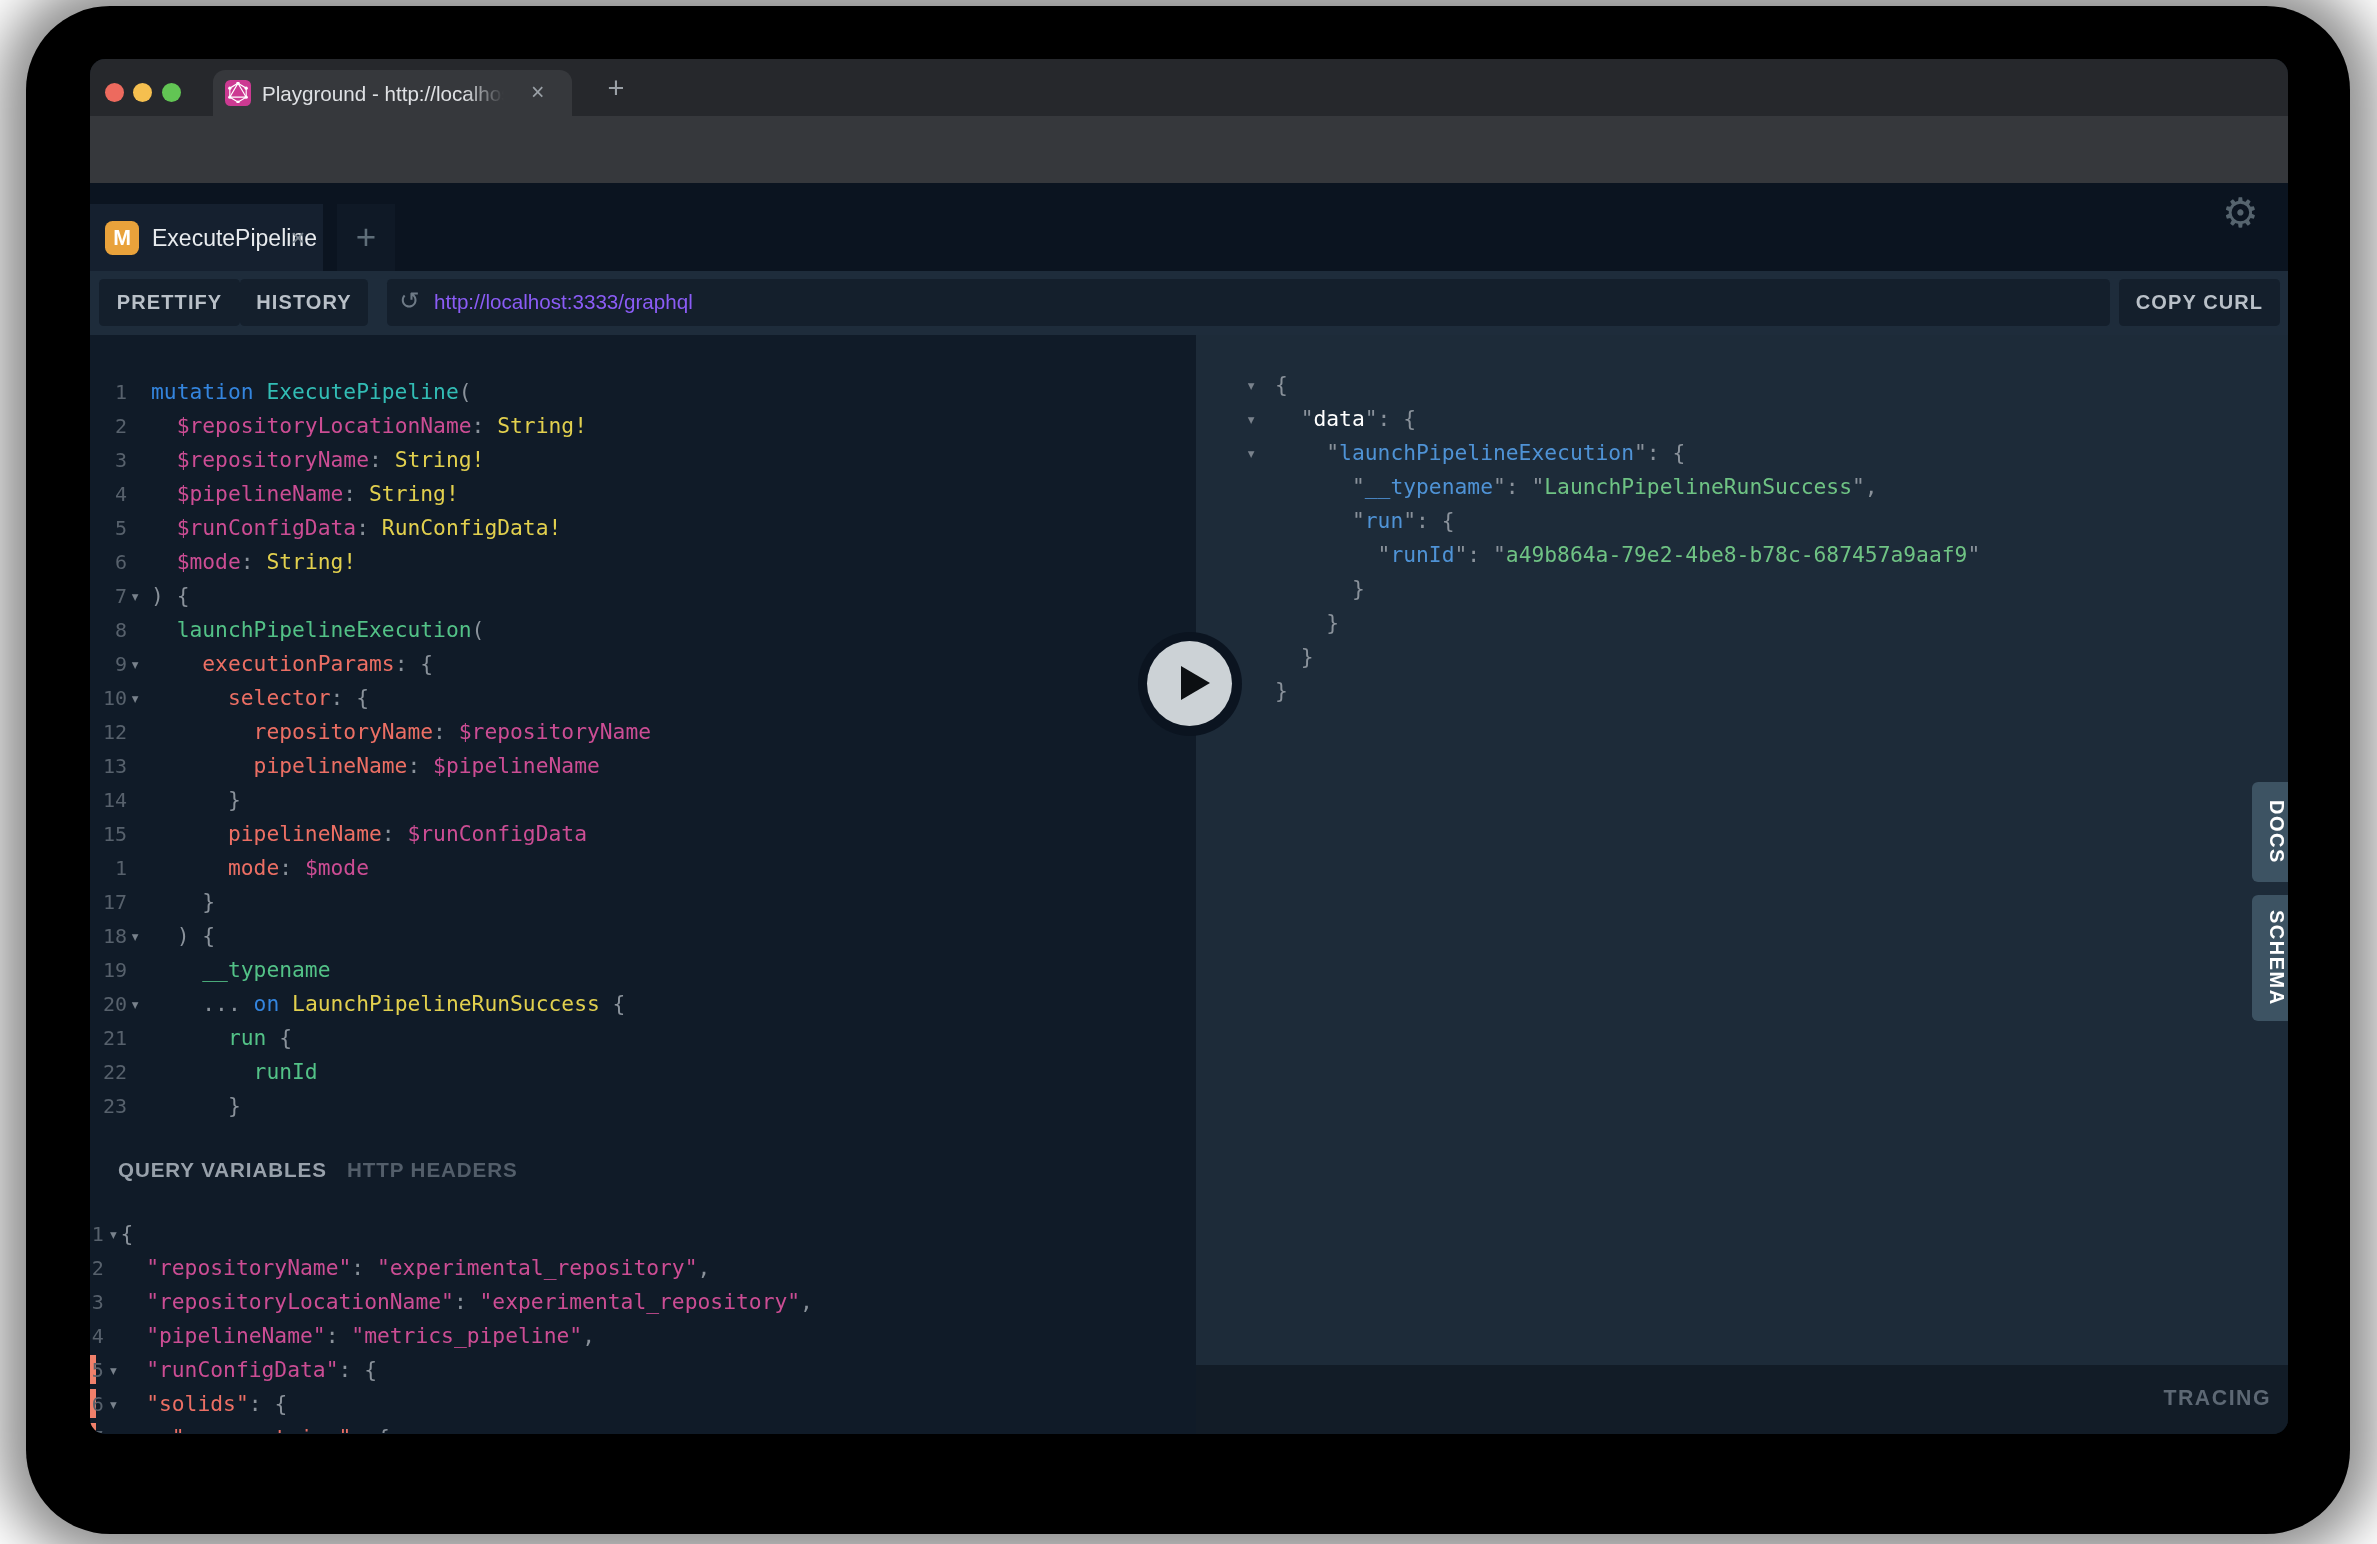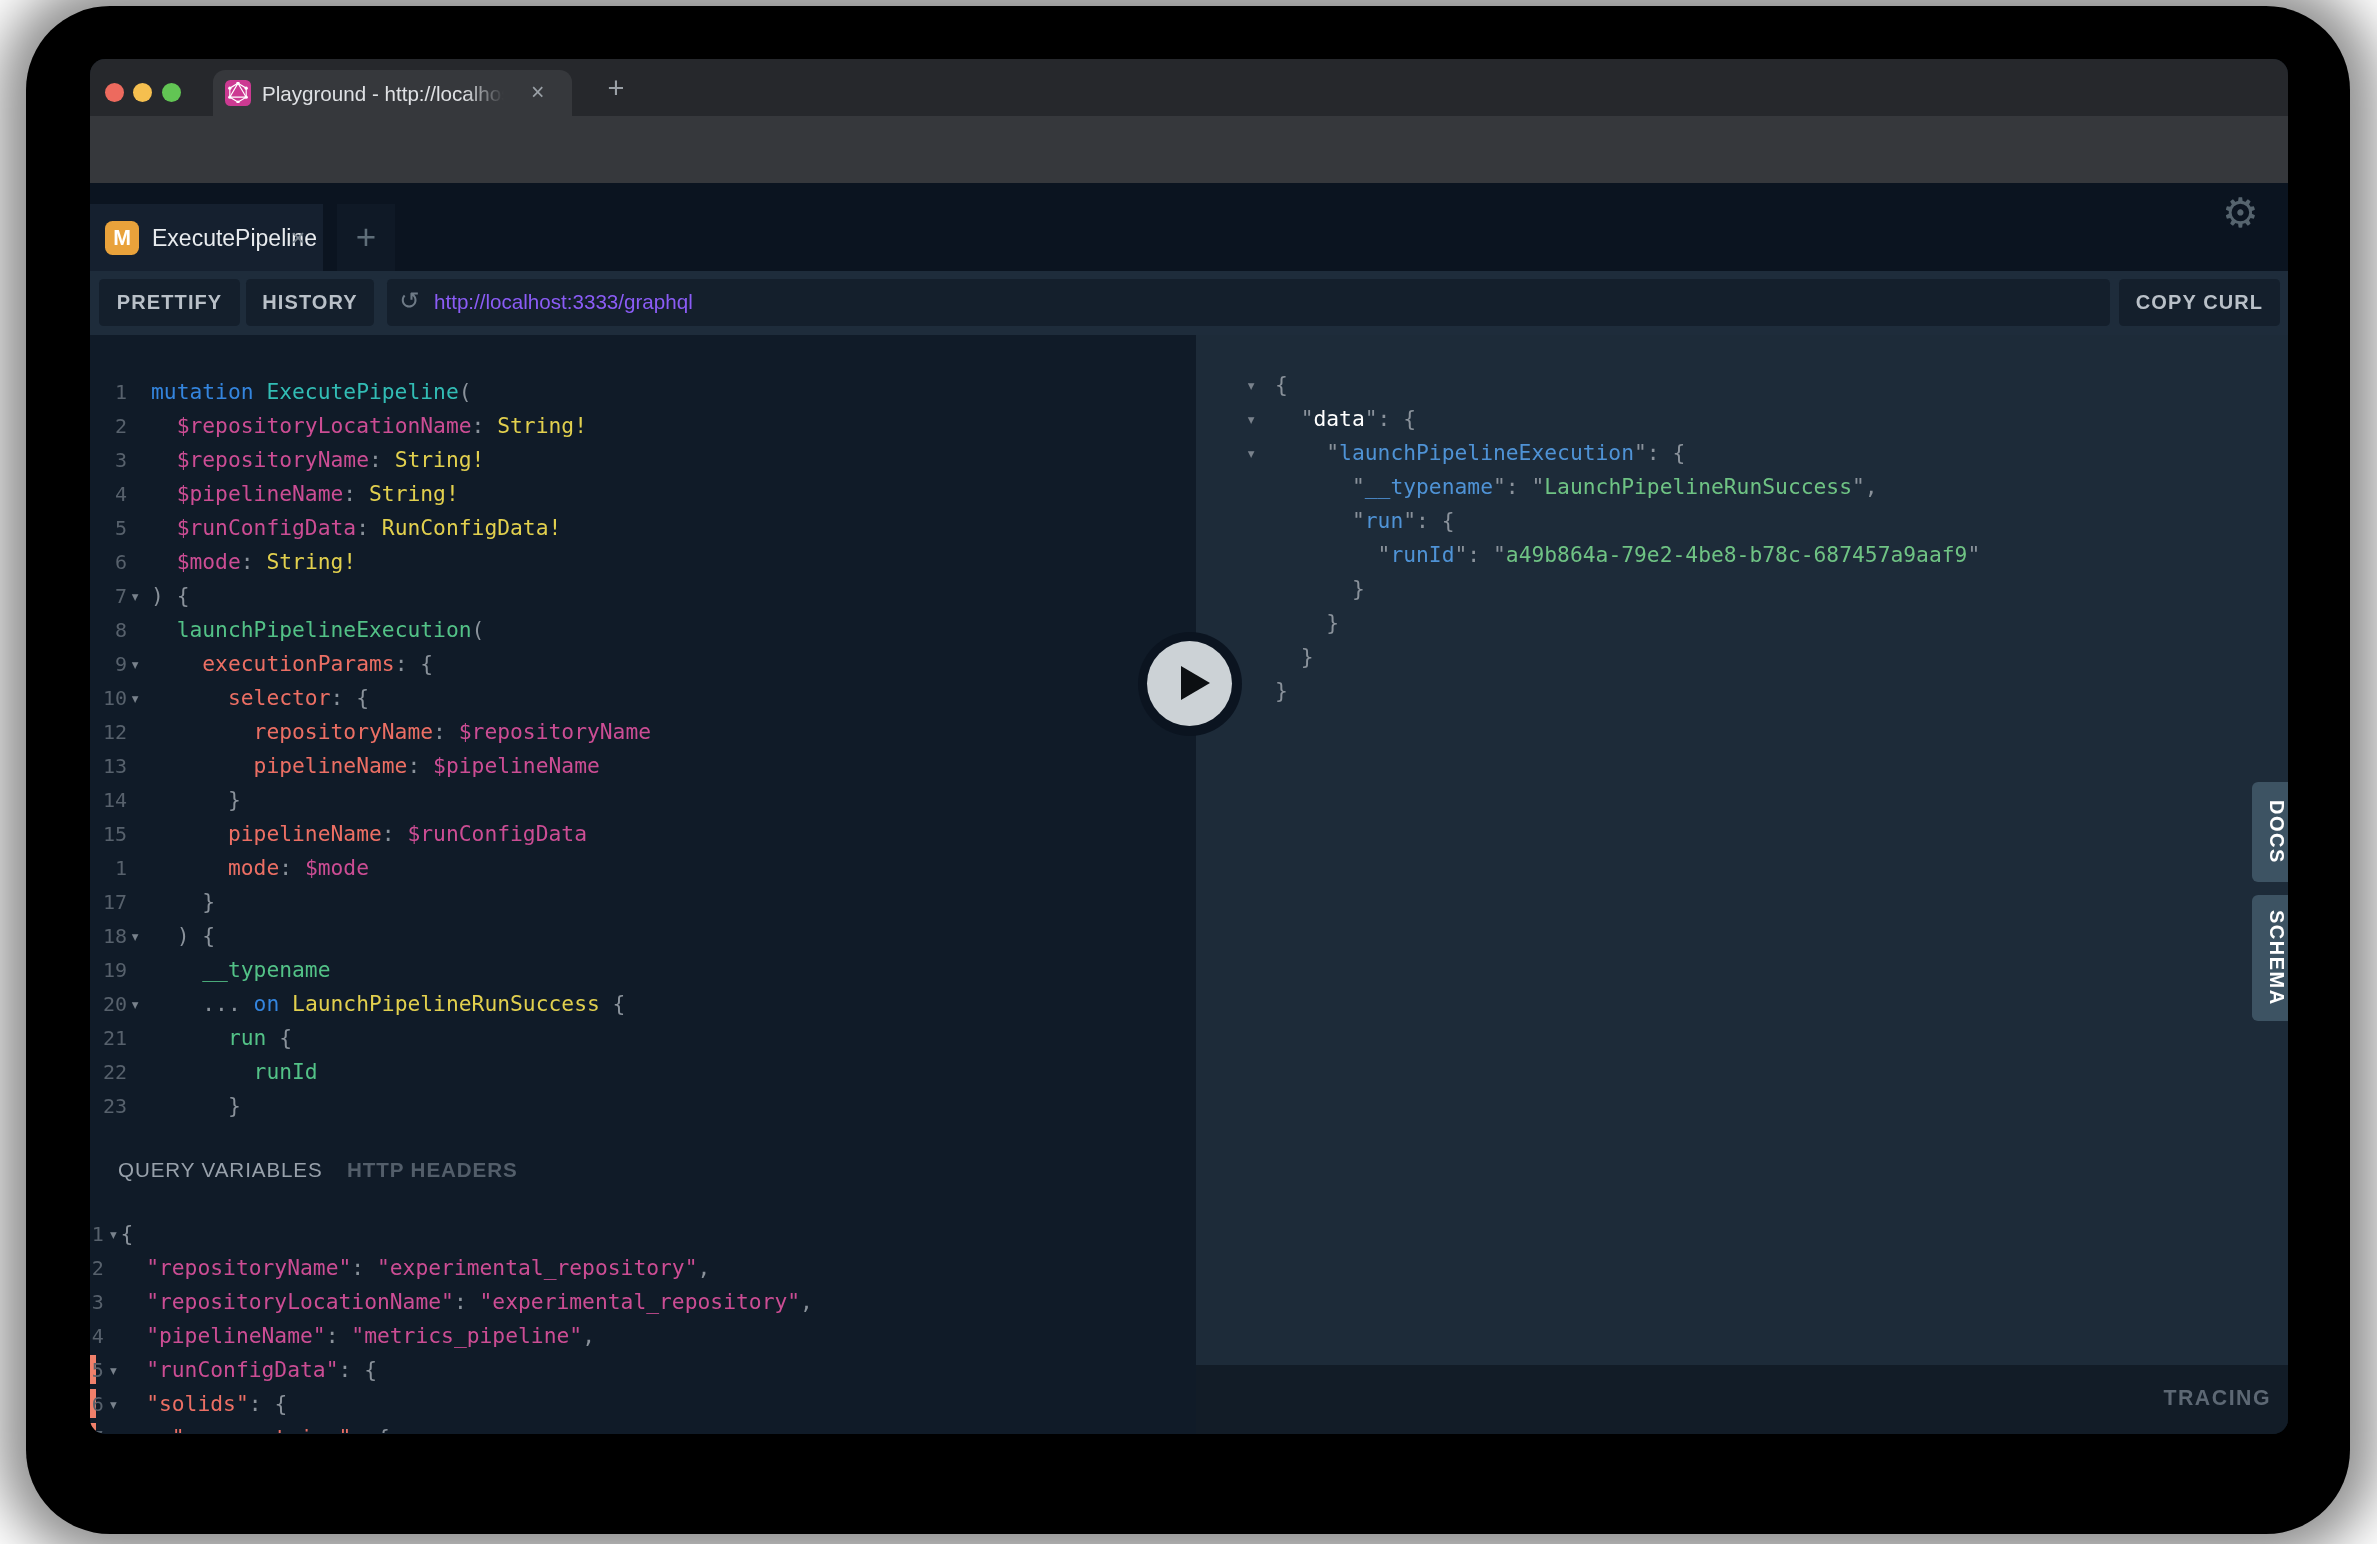--- a/index.html
+++ b/index.html
@@ -46,21 +46,21 @@
   .endpoint .ep-url { position:absolute; left:47px; top:11.4px; font-size:20.6px; color:#8b5cf6; }
 
   .content { position:absolute; left:0; top:152px; width:2198px; height:1098px; }
   .left-pane { position:absolute; left:0; top:0; width:1106px; height:1098px; background:#101b28; }
   .right-pane { position:absolute; left:1106px; top:0; width:1092px; height:1030px; background:#1d2b39; }
   .tracing-bar { position:absolute; left:1106px; top:1030px; width:1092px; height:84px; background:#121c27; }
   .tracing-label { position:absolute; right:17px; top:21.3px; font-size:21.3px; font-weight:bold; letter-spacing:1.5px; color:#5d6874; }
 
   .qeditor { position:absolute; left:0; top:0; width:1106px; height:809px; overflow:hidden; padding-top:40px; }
   .vheader { position:absolute; left:0; top:809px; width:1106px; height:56px; }
-  .vh-active { position:absolute; left:28px; top:13.7px; font-size:20.6px; font-weight:normal; letter-spacing:0.9px; color:#98a1ab; }
+  .vh-active { position:absolute; left:28px; top:13.7px; font-size:20.6px; font-weight:bold; letter-spacing:0.9px; color:#98a1ab; }
   .vh-idle { position:absolute; left:257px; top:13.7px; font-size:20.6px; font-weight:bold; letter-spacing:0.9px; color:#535e6a; }
   .veditor { position:absolute; left:0; top:864px; width:1106px; height:234px; overflow:hidden; padding-top:17.5px; }
   .rcode { position:absolute; left:0; top:0; width:1092px; height:1030px; overflow:hidden; padding-top:33px; }
 
   .ed-line { position:relative; height:34px; line-height:34px; white-space:pre; font-family:"DejaVu Sans Mono", monospace; font-size:21.3px; color:#8a929b; }
   .q .ed-line { padding-left:61px; }
   .v .ed-line { padding-left:30.5px; }
   .r .ed-line { padding-left:79px; }
   .ln { position:absolute; left:0; top:0; width:37px; text-align:right; color:#57616c; font-size:20px; }
   .v .ln { width:13.7px; }
@@ -136,21 +136,21 @@
       <div class="pg-tab">
         <div class="pg-badge">M</div>
         <div class="pg-tab-label">ExecutePipeline</div>
         <div class="pg-tab-close">×</div>
       </div>
       <div class="pg-plus">+</div>
       <div class="gear">⚙</div>
 
       <div class="row2">
         <div class="pgbtn" style="left:9.1px; width:141px; line-height:47px;">PRETTIFY</div>
-        <div class="pgbtn" style="left:156px; width:128px; line-height:47px;">HISTORY</div>
+        <div class="pgbtn" style="left:150px; width:128px; line-height:47px;">HISTORY</div>
         <div class="endpoint">
           <span class="undo">↺</span>
           <span class="ep-url">http://localhost:3333/graphql</span>
         </div>
         <div class="pgbtn" style="left:2029px; width:161px; line-height:47px;">COPY CURL</div>
       </div>
 
       <div class="content">
         <div class="left-pane">
           <div class="qeditor q" id="query-code">

